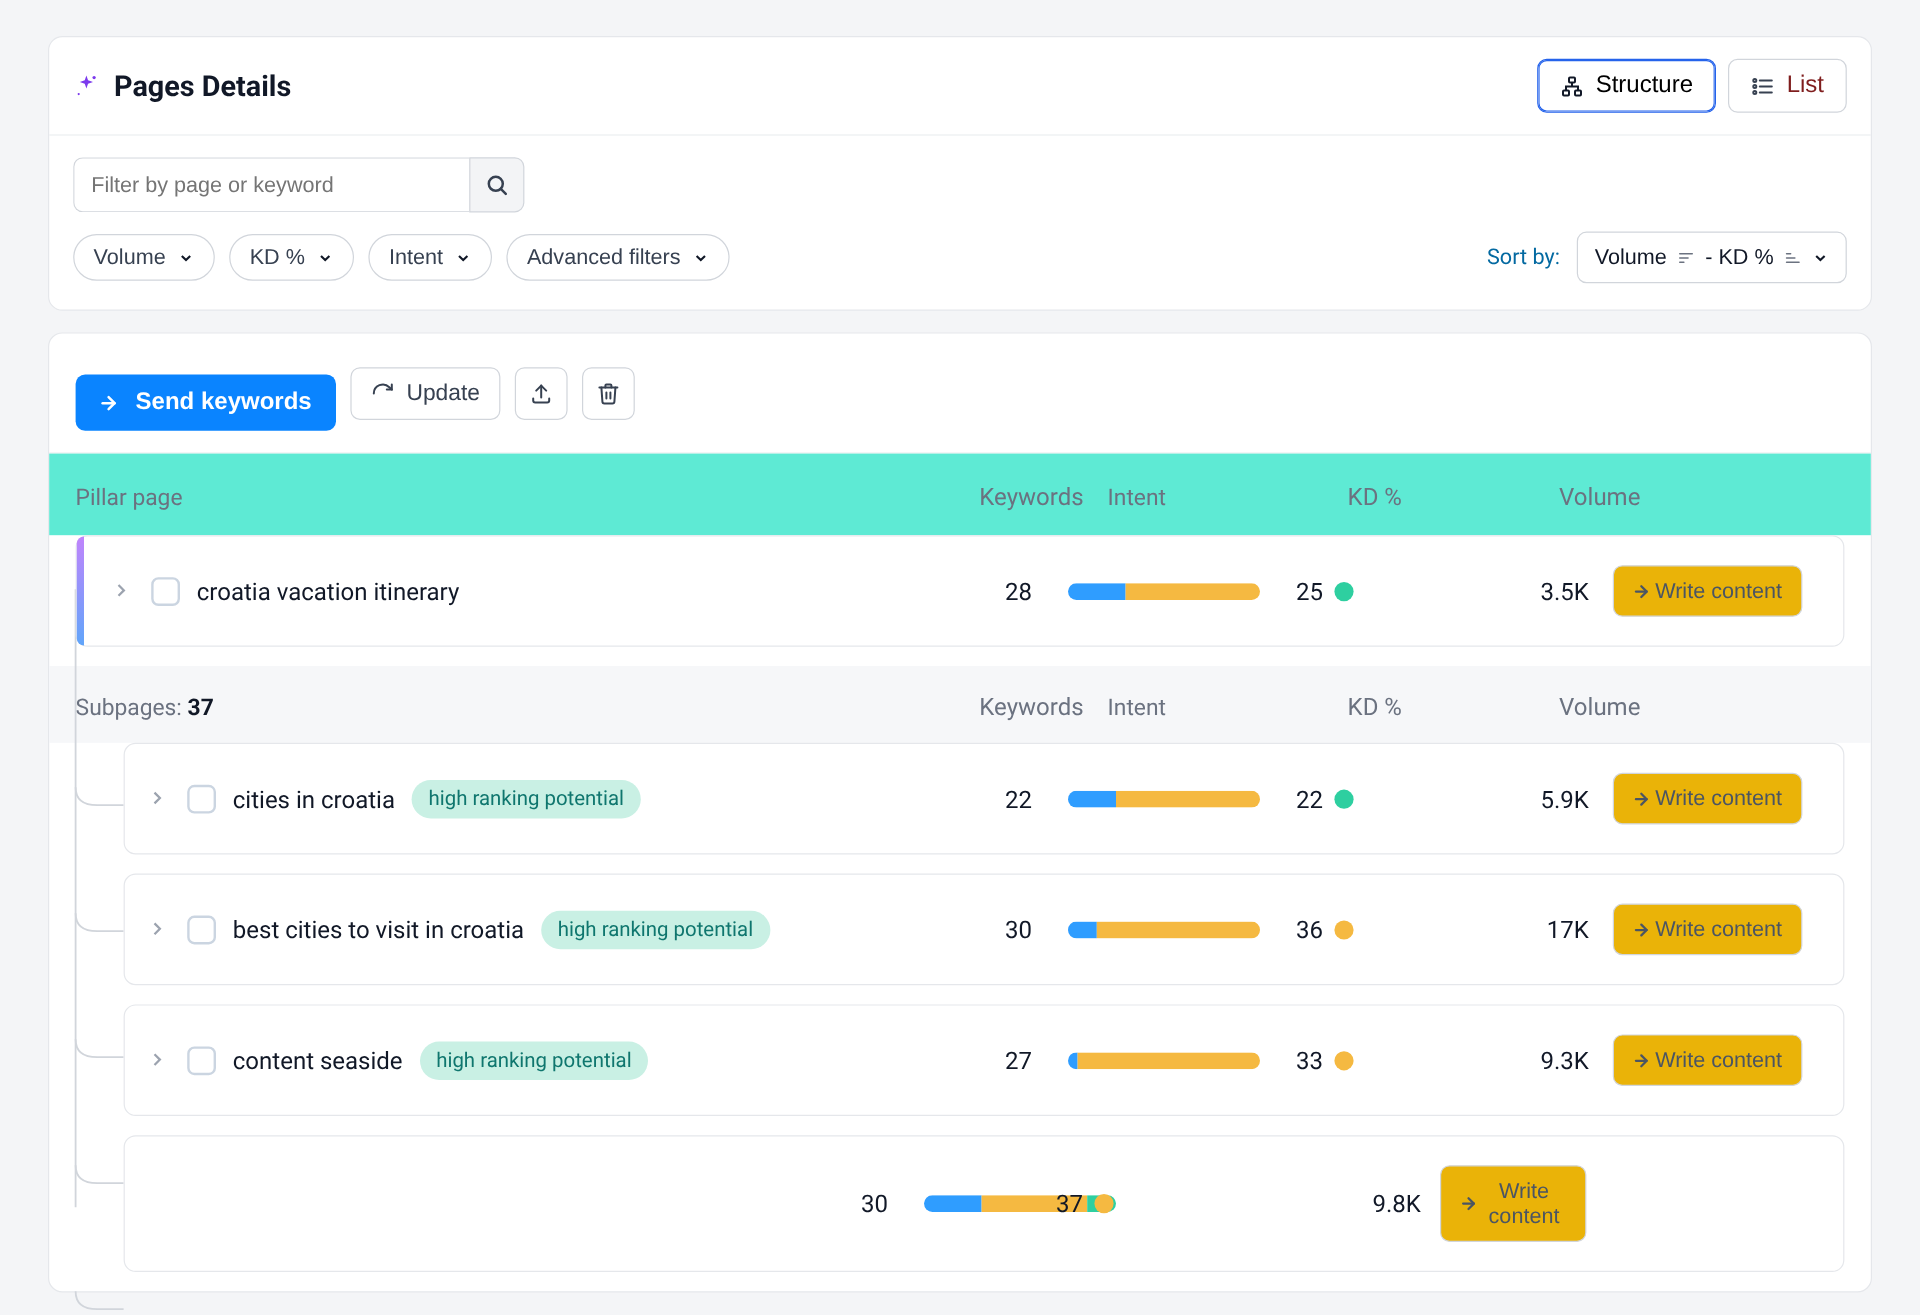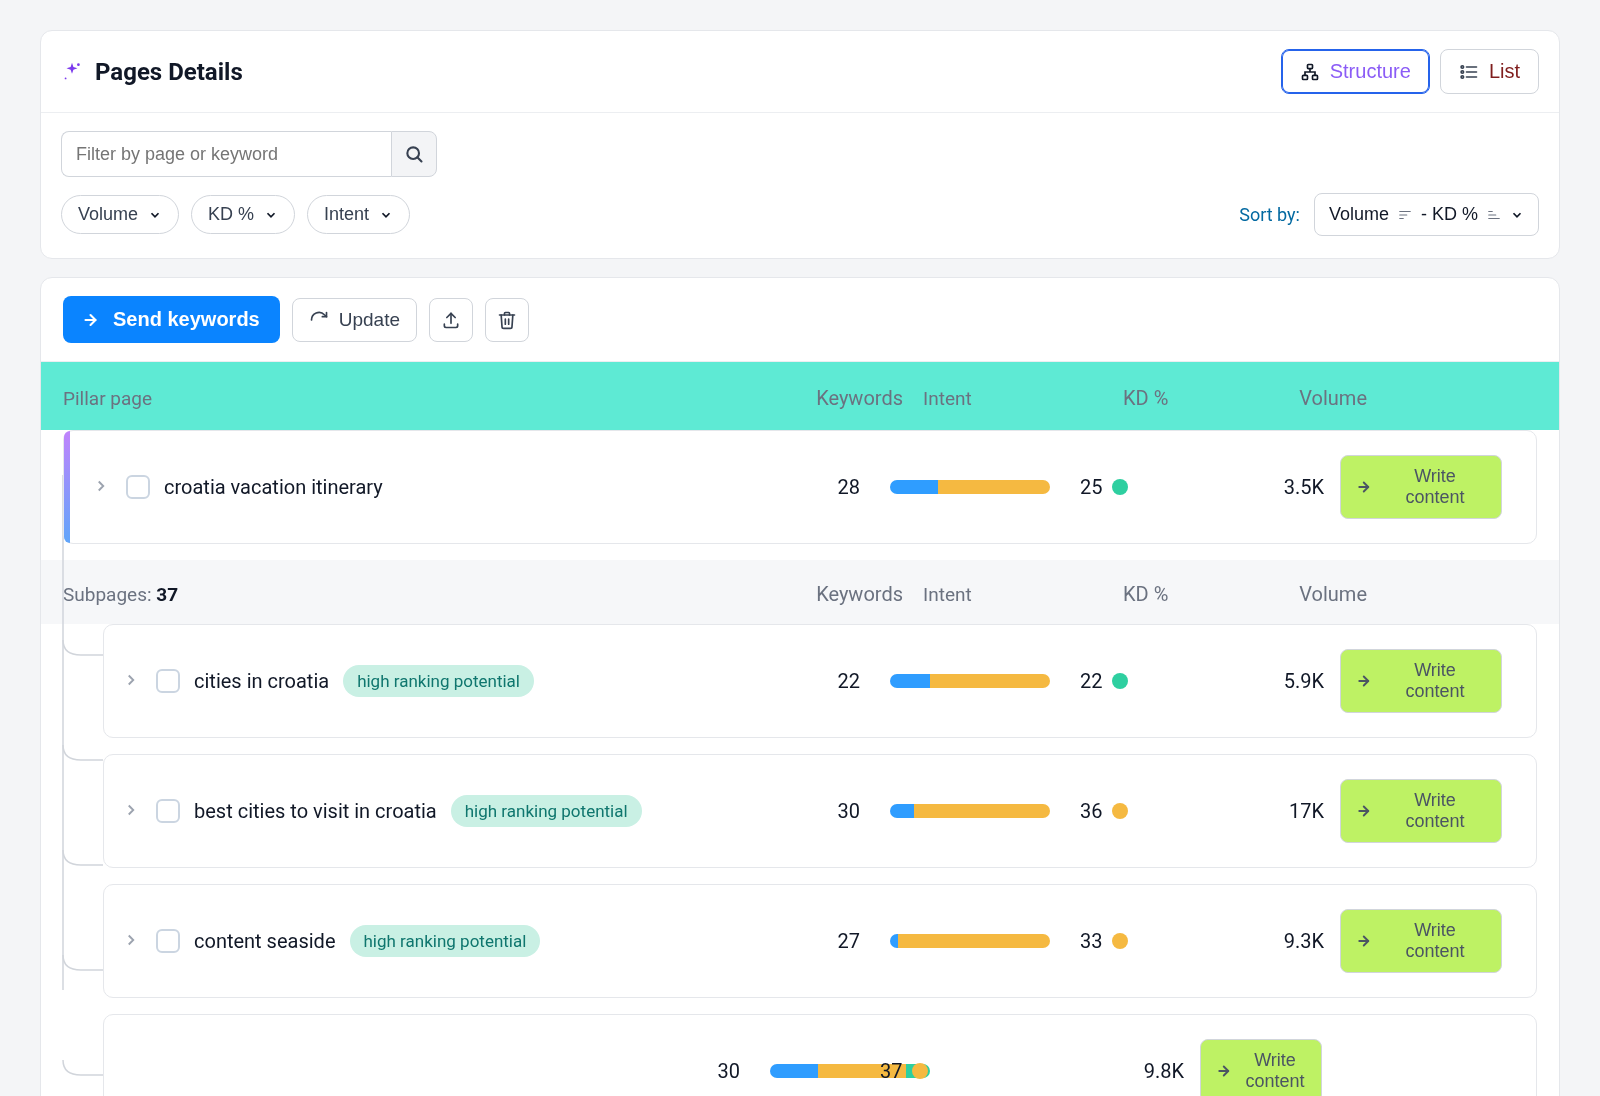--- a/index.html
+++ b/index.html
@@ -29,21 +29,21 @@
   }
   .title-wrap { display: flex; align-items: center; gap: 12px; }
   .title { font-size: 24px; font-weight: 700; color: #111827; }
   .view-toggle { display: flex; gap: 10px; }
   .view-btn {
     display: inline-flex; align-items: center; gap: 10px;
     border: 1px solid #d1d5db; background: #fff;
     padding: 10px 18px; border-radius: 8px;
     font-size: 20px; color: #7f1d1d; cursor: pointer;
   }
-  .view-btn.active { border-color: #2563eb; box-shadow: 0 0 0 1px #2563eb inset; color: #8b5cf6; margin-left: 12px; }
+  .view-btn.active { border-color: #2563eb; box-shadow: 0 0 0 1px #2563eb inset; color: #000000; margin-left: 12px; }
   .filters-row {
     padding: 18px 20px 22px 20px;
   }
   .search-wrap { display: flex; margin-bottom: 16px; }
   .search-input {
     width: 330px; height: 46px; border: 1px solid #d1d5db;
     border-right: none; border-radius: 8px 0 0 8px;
     padding: 0 14px; font-size: 18px; color: #374151; outline: none;
   }
   .search-btn {
@@ -72,21 +72,21 @@
     display: flex; align-items: center; justify-content: space-between;
     padding: 18px 22px;
     border-bottom: 1px solid #eceef1;
   }
   .summary-text { font-size: 19px; color: #374151; }
   .summary-text b { color: #111827; font-weight: 700; }
   .action-row { display: flex; align-items: center; gap: 12px; }
   .btn-primary {
     display: inline-flex; align-items: center; gap: 10px;
     background: #0a84ff; color: #fff; border: none;
-    padding: 12px 20px; border-radius: 8px; font-size: 20px; font-weight: 600; cursor: pointer;
+    padding: 12px 20px; border-radius: 8px; font-size: 20px; font-weight: 600; cursor: pointer; margin-top: 16px;
   }
   .btn-secondary {
     display: inline-flex; align-items: center; gap: 10px;
     background: #fff; color: #374151; border: 1px solid #d1d5db;
     padding: 10px 16px; border-radius: 8px; font-size: 19px; cursor: pointer;
   }
   .icon-btn {
     width: 44px; height: 44px; border: 1px solid #d1d5db; background: #fff;
     border-radius: 8px; display: inline-flex; align-items: center; justify-content: center; cursor: pointer;
   }
@@ -143,22 +143,22 @@
   .seg.blue { background: #2f9dff; }
   .seg.orange { background: #f5b941; }
   .seg.green { background: #2ecfa0; }
   .c-kd { display: flex; align-items: center; gap: 10px; font-size: 20px;}
   .kd-dot { width: 16px; height: 16px; border-radius: 50%; }
   .kd-dot.green { background: #2ecfa0; }
   .kd-dot.orange { background: #f5b941; }
   .c-vol { text-align: right; font-size: 20px; padding-right: 16px;}
   .c-act { display: flex; justify-content: flex-end; padding-right: 18px;}
   .write-btn {
-    display: inline-flex; align-items: center; gap: 10px;
-    border: 1px solid #d1d5db; background: #bef264; color: #4b5563;
+    display: inline-flex; align-items: center; 
+    border: 1px solid #d1d5db; background: #eab308; color: #4b5563;
     padding: 10px 16px; border-radius: 8px; font-size: 18px; cursor: pointer;
   }
   
   .sub-columns {
     display: grid;
     grid-template-columns: 740px 120px 200px 120px 140px 180px;
     align-items: center;
     padding: 22px 22px 18px 22px;
     color: #6b7280; font-size: 19px;
     background: #f6f7f9;
@@ -237,20 +237,28 @@
         <button class="chip">
             <span>KD %</span>
             <span>
               <svg width="14" height="14" viewBox="0 0 24 24" fill="none" stroke="#111827" stroke-width="3">
                 <polyline points="6 9 12 15 18 9"></polyline>
               </svg>
             </span>
           </button>
         <button class="chip">
             <span>Intent</span>
+            <span>
+              <svg width="14" height="14" viewBox="0 0 24 24" fill="none" stroke="#111827" stroke-width="3">
+                <polyline points="6 9 12 15 18 9"></polyline>
+              </svg>
+            </span>
+          </button>
+        <button class="chip">
+            <span>Advanced filters</span>
             <span>
               <svg width="14" height="14" viewBox="0 0 24 24" fill="none" stroke="#111827" stroke-width="3">
                 <polyline points="6 9 12 15 18 9"></polyline>
               </svg>
             </span>
           </button>
       </div>
       <div class="sort-wrap">
         <span class="sort-label">Sort by:</span>
         <button class="sort-btn">

